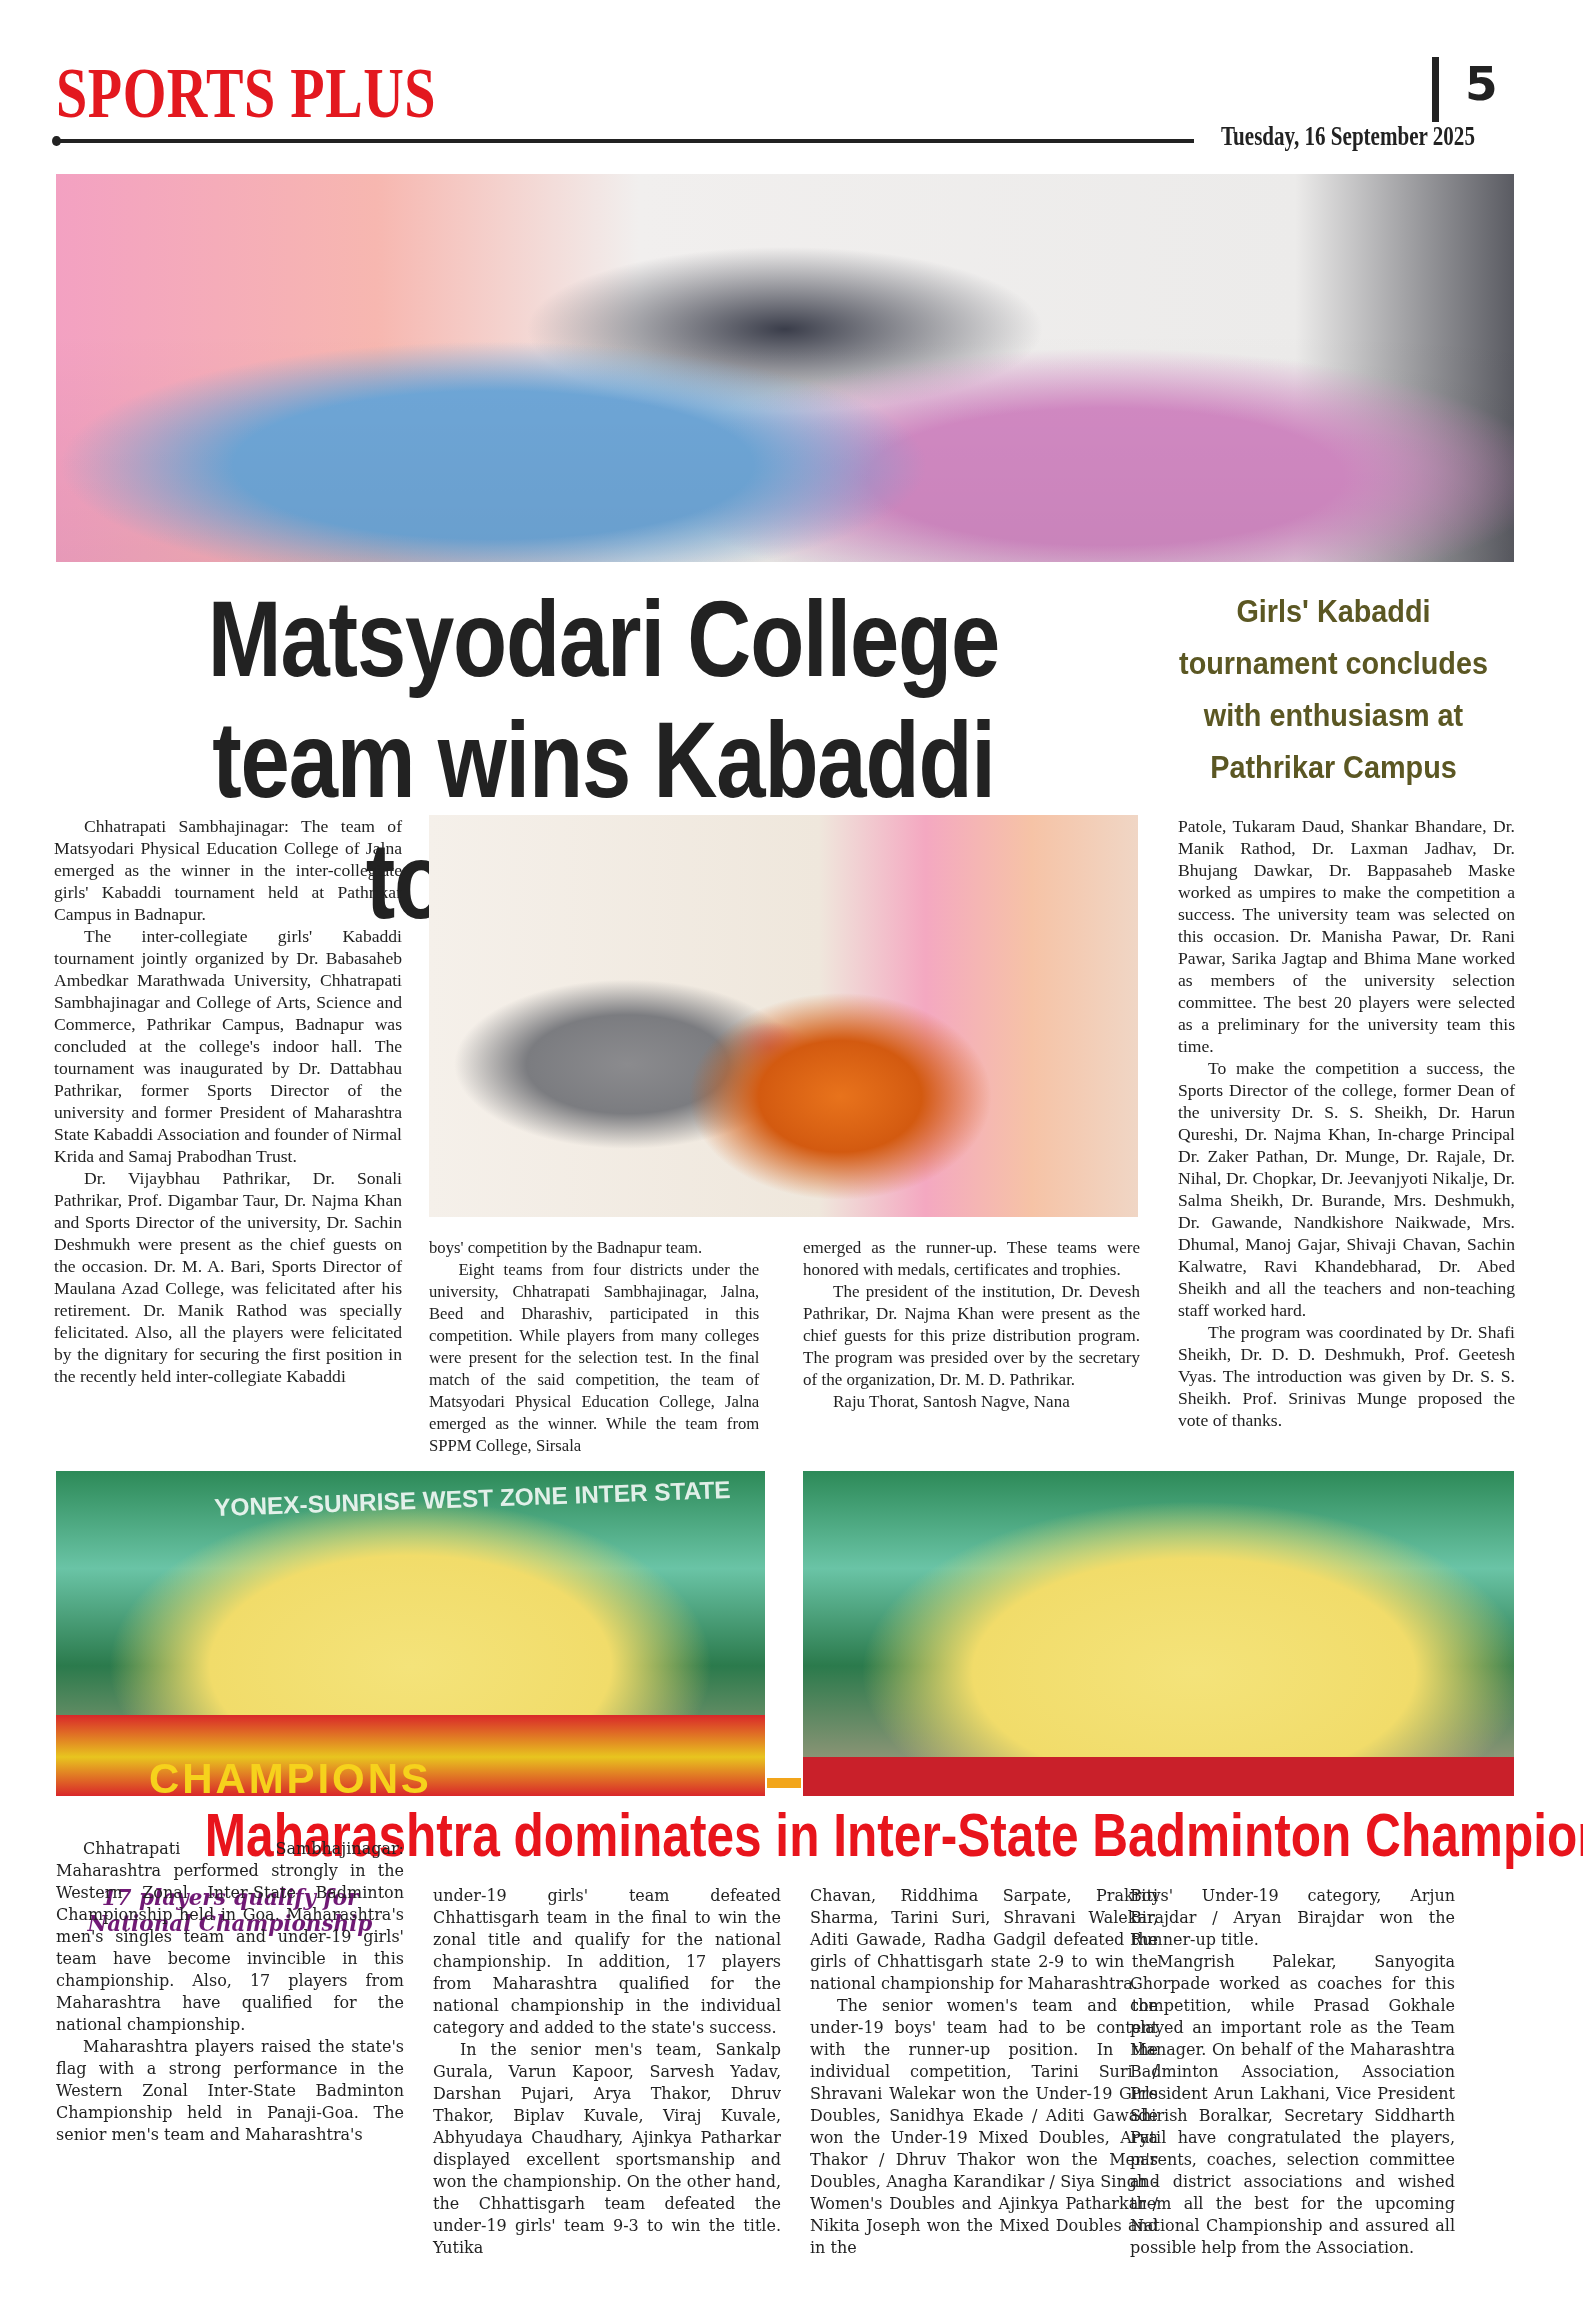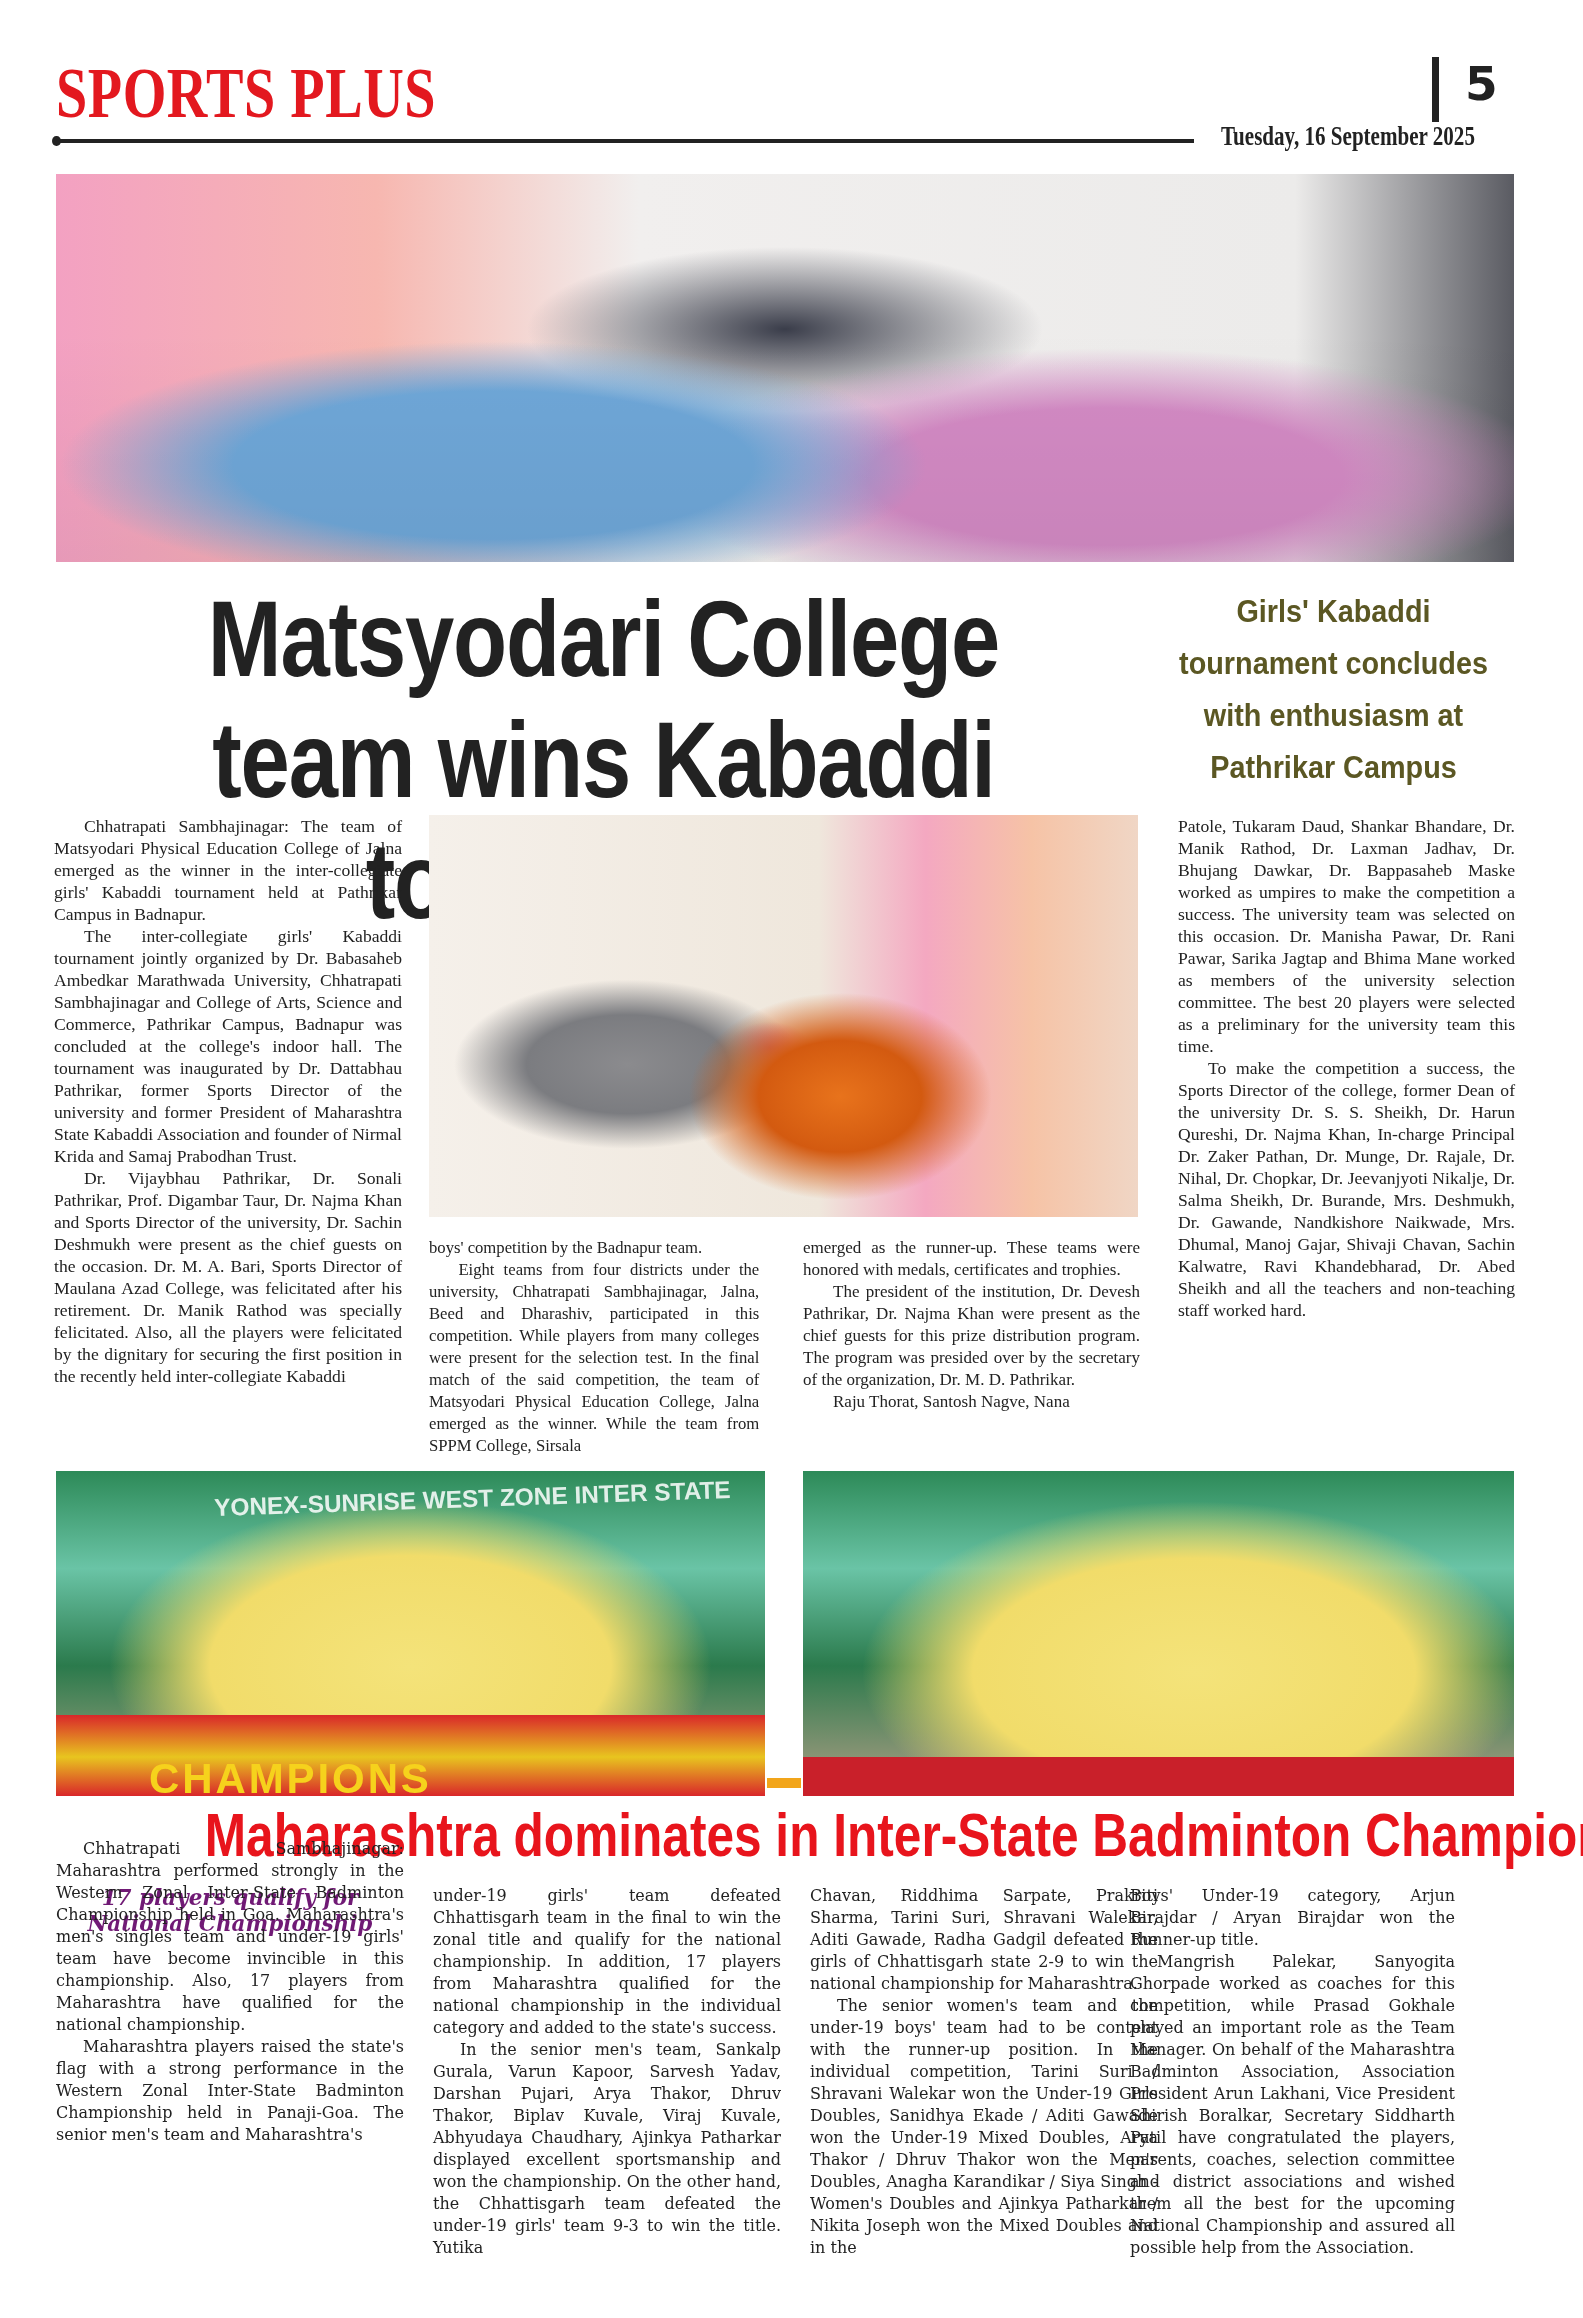--- a/index.html
+++ b/index.html
@@ -92,20 +92,21 @@
 
 <div class="abs col c3">
   <p class="noindent">emerged as the runner-up. These teams were honored with medals, certificates and trophies.</p>
   <p>The president of the institution, Dr. Devesh Pathrikar, Dr. Najma Khan were present as the chief guests for this prize distribution program. The program was presided over by the secretary of the organization, Dr. M. D. Pathrikar.</p>
   <p>Raju Thorat, Santosh Nagve, Nana</p>
 </div>
 
 <div class="abs col c4">
   <p class="noindent">Patole, Tukaram Daud, Shankar Bhandare, Dr. Manik Rathod, Dr. Laxman Jadhav, Dr. Bhujang Dawkar, Dr. Bappasaheb Maske worked as umpires to make the competition a success. The university team was selected on this occasion. Dr. Manisha Pawar, Dr. Rani Pawar, Sarika Jagtap and Bhima Mane worked as members of the university selection committee. The best 20 players were selected as a preliminary for the university team this time.</p>
   <p>To make the competition a success, the Sports Director of the college, former Dean of the university Dr. S. S. Sheikh, Dr. Harun Qureshi, Dr. Najma Khan, In-charge Principal Dr. Zaker Pathan, Dr. Munge, Dr. Rajale, Dr. Nihal, Dr. Chopkar, Dr. Jeevanjyoti Nikalje, Dr. Salma Sheikh, Dr. Burande, Mrs. Deshmukh, Dr. Gawande, Nandkishore Naikwade, Mrs. Dhumal, Manoj Gajar, Shivaji Chavan, Sachin Kalwatre, Ravi Khandebharad, Dr. Abed Sheikh and all the teachers and non-teaching staff worked hard.</p>
+  <p>The program was coordinated by Dr. Shafi Sheikh, Dr. D. D. Deshmukh, Prof. Geetesh Vyas. The introduction was given by Dr. S. S. Sheikh. Prof. Srinivas Munge proposed the vote of thanks.</p>
 </div>
 
 <div class="abs photo photo-bl">
   <span class="yonex-text">YONEX-SUNRISE WEST ZONE INTER STATE</span>
   <span class="champ-banner">CHAMPIONS</span>
   <span class="photo-label">Maharashtra men's team with CHAMPIONS banner</span>
 </div>
 <div class="abs accent-bar"></div>
 <div class="abs photo photo-br">
   <span class="photo-label">Maharashtra girls' team receiving trophy</span>

